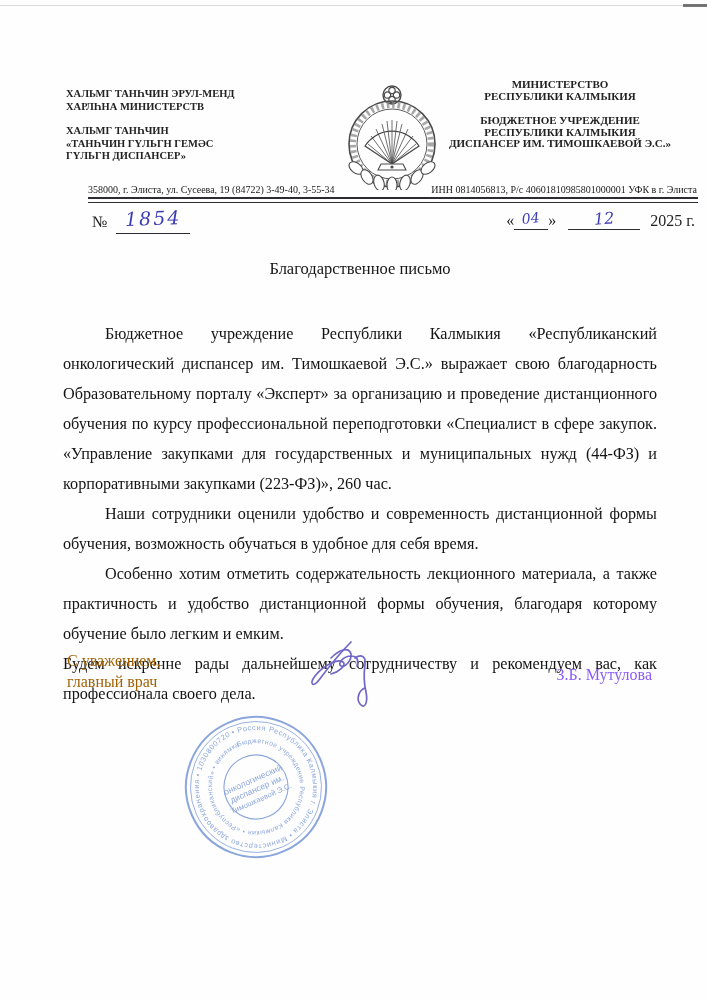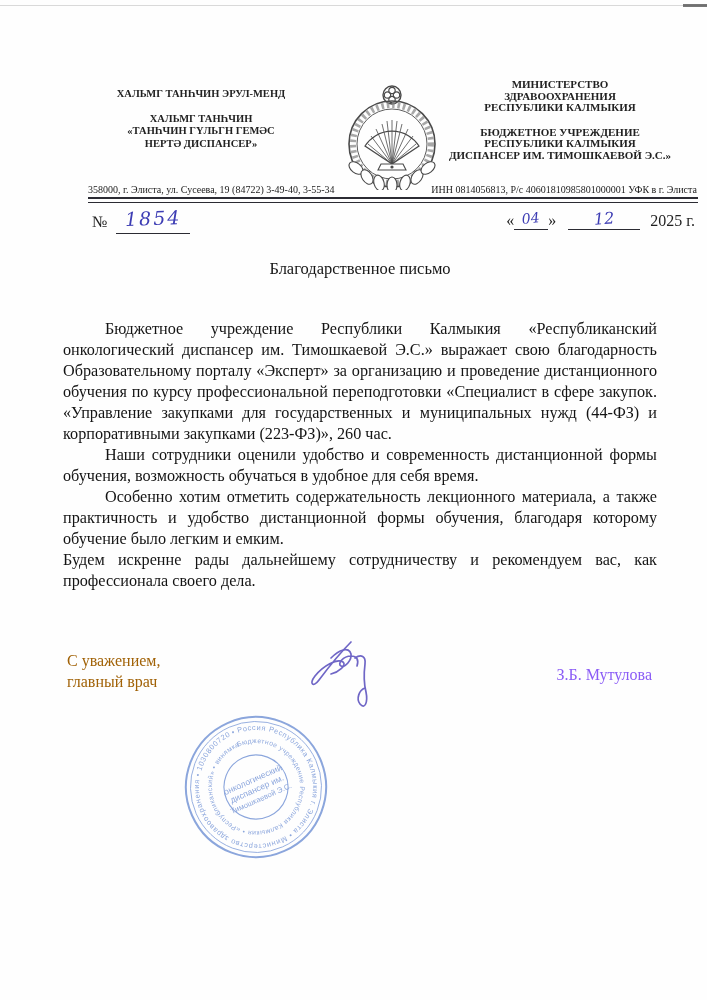--- a/index.html
+++ b/index.html
@@ -5,21 +5,21 @@
   html,body{margin:0;padding:0;background:#ffffff;}
   .page{
     position:relative;width:707px;height:1000px;margin:0 auto;
     background:#fefefe;overflow:hidden;
     font-family:"Liberation Serif","DejaVu Serif",serif;color:#1f1f1f;
   }
   .scan-edge{position:absolute;top:5px;left:0;width:707px;height:1px;background:#c9c9c9;opacity:.7;}
   .scan-edge2{position:absolute;top:4px;right:0;width:24px;height:3px;background:#555;opacity:.8;}
 
   
-  .hdr-left{position:absolute;top:88px;left:66px;width:270px;text-align:center;
+  .hdr-left{position:absolute;top:88px;left:66px;width:270px;text-align:left;
     font-family:"Liberation Serif",serif;font-weight:bold;font-size:10.5px;line-height:12.5px;color:#222;}
   .hdr-right{position:absolute;top:79px;left:428px;width:264px;text-align:center;
     font-family:"Liberation Serif",serif;font-weight:bold;font-size:11px;line-height:11.5px;color:#222;}
   .hdr-gap{height:12px;}
   .hdr-gap-r{height:13px;}
   .hdr-line{white-space:nowrap;}
   .contacts-row{position:absolute;top:184px;left:0;width:707px;font-size:10px;color:#222;}
   .addr{position:absolute;left:88px;white-space:nowrap;}
   .reqs{position:absolute;right:10px;white-space:nowrap;}
 
@@ -35,44 +35,45 @@
   .hand{font-style:italic;color:#3d3db4;font-family:"DejaVu Serif",serif;}
   .no-value{display:inline-block;font-size:19px;letter-spacing:2px;transform:rotate(-2deg);}
   .date-zone{position:absolute;right:2px;top:3px;white-space:nowrap;font-size:16px;}
   .day-line{display:inline-block;width:34px;border-bottom:1.4px solid #2b2b33;text-align:center;vertical-align:bottom;}
   .day-value{display:inline-block;font-size:14px;transform:rotate(-6deg) translateY(-2px);}
   .month-line{display:inline-block;width:72px;border-bottom:1.4px solid #2b2b33;text-align:center;vertical-align:bottom;margin:0 10px 0 12px;}
   .month-value{display:inline-block;font-size:16px;transform:rotate(-4deg) translateY(-1px);}
 
   
   .title{position:absolute;top:259px;left:0;width:720px;text-align:center;font-size:16.5px;color:#161616;}
-  .body-text{position:absolute;top:319px;left:63px;width:594px;font-size:16.2px;line-height:21px;
+  .body-text{position:absolute;top:319px;left:63px;width:594px;font-size:16.2px;line-height:30px;
     text-align:justify;color:#141414;}
   .body-text p{margin:0;text-indent:42px;}
   .body-text p.no-indent{text-indent:0;}
 
   
   .sign-left{position:absolute;top:650px;left:67px;font-size:16px;line-height:21px;color:#a16207;}
   .sign-name{position:absolute;top:666px;right:55px;font-size:16px;color:#8b5cf6;}
   .autograph{position:absolute;left:293px;top:628px;}
   .stamp{position:absolute;left:170px;top:706px;opacity:.88;}
 </style>
 </head>
 <body>
 
 <div class="page">
   <div class="scan-edge"></div>
   <div class="scan-edge2"></div>
 
   <div class="hdr-left">
     <div class="hdr-line">ХАЛЬМГ ТАНҺЧИН ЭРУЛ-МЕНД</div>
+    <div class="hdr-line">ХАРЛҺНА МИНИСТЕРСТВ</div>
     <div class="hdr-gap"></div>
     <div class="hdr-line">ХАЛЬМГ ТАНҺЧИН</div>
     <div class="hdr-line">«ТАНҺЧИН ГҮЛЬГН ГЕМӘС</div>
-    <div class="hdr-line">НЕРТӘ ДИСПАНСЕР»</div>
+    <div class="hdr-line">ГҮЛЬГН ДИСПАНСЕР»</div>
   </div>
 
   <svg class="emblem" width="98" height="106" viewBox="0 0 98 106">
     <g stroke="#4a4a4a" fill="none" stroke-width="1.2">
 
       <circle cx="49" cy="11" r="9" stroke-width="1.4"></circle>
       <circle cx="49" cy="6.5" r="3.2"></circle>
       <circle cx="44.5" cy="11" r="3.2"></circle>
       <circle cx="53.5" cy="11" r="3.2"></circle>
       <circle cx="49" cy="15.5" r="3.2"></circle>
@@ -105,21 +106,20 @@
         <ellipse cx="49" cy="101" rx="5" ry="8"></ellipse>
         <ellipse cx="62" cy="99" rx="5" ry="8" transform="rotate(16 62 99)"></ellipse>
         <ellipse cx="74" cy="93" rx="5" ry="8" transform="rotate(34 74 93)"></ellipse>
         <ellipse cx="85" cy="84" rx="5" ry="8" transform="rotate(52 85 84)"></ellipse>
       </g>
     </g>
   </svg>
 
   <div class="hdr-right">
     <div class="hdr-line">МИНИСТЕРСТВО</div>
-    <div class="hdr-line">ЗДРАВООХРАНЕНИЯ</div>
     <div class="hdr-line">РЕСПУБЛИКИ КАЛМЫКИЯ</div>
     <div class="hdr-gap-r"></div>
     <div class="hdr-line">БЮДЖЕТНОЕ УЧРЕЖДЕНИЕ</div>
     <div class="hdr-line">РЕСПУБЛИКИ КАЛМЫКИЯ</div>
     <div class="hdr-line">ДИСПАНСЕР ИМ. ТИМОШКАЕВОЙ Э.С.»</div>
   </div>
 
   <div class="contacts-row">
     <span class="addr">358000, г. Элиста, ул. Сусеева, 19   (84722) 3-49-40, 3-55-34</span>
     <span class="reqs">ИНН 0814056813, Р/с 40601810985801000001 УФК в г. Элиста</span>

